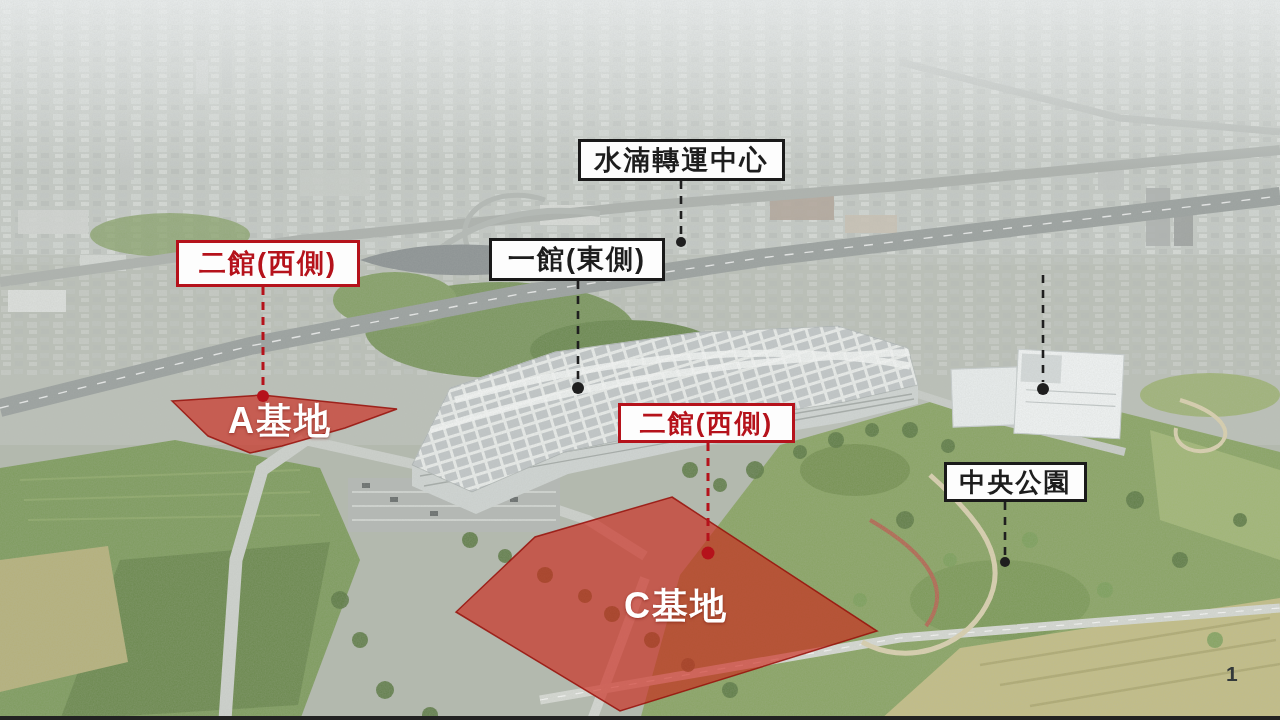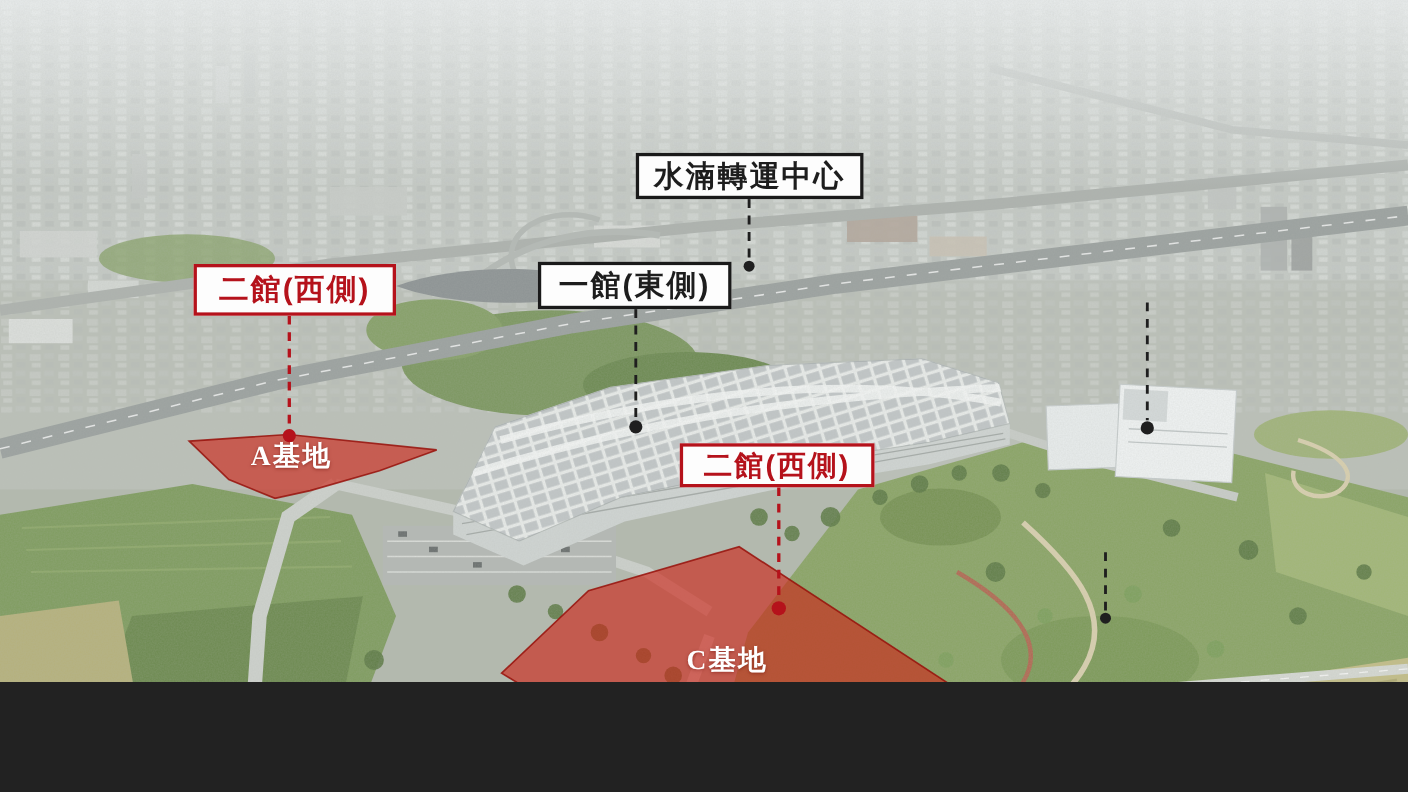--- a/index.html
+++ b/index.html
@@ -1,17 +1,17 @@
 <!DOCTYPE html>
 <html><head>
 <meta charset="utf-8">
 <style>
   html,body{margin:0;padding:0;background:#222;}
   .stage{
-    position:relative;width:1280px;height:620px;overflow:hidden;
+    position:relative;width:1280px;height:716px;overflow:hidden;
     font-family:"Liberation Sans","DejaVu Sans",sans-serif;
     background:#d946ef;
   }
   .stage svg{position:absolute;left:0;top:0;}
   
   .ann-label{
     position:absolute;box-sizing:border-box;z-index:30;
     background:#fdfdfd;border:3px solid #1a1a1a;color:#1d1d1d;
     display:flex;align-items:center;justify-content:center;
     font-size:27px;font-weight:600;letter-spacing:2px;line-height:1;
@@ -20,23 +20,22 @@
   .ann-label.red{border-color:#b5121b;color:#b5121b;}
   #label-shuinan       {left:578px;top:139px;width:207px;height:42px;}
   #label-hall2-upper   {left:176px;top:240px;width:184px;height:47px;}
   #label-hall1-east    {left:489px;top:238px;width:176px;height:43px;}
   #label-green-museum  {left:972px;top:238px;width:141px;height:37px;font-size:26px;}
   #label-hall2-lower   {left:618px;top:403px;width:177px;height:40px;font-size:26px;}
   #label-central-park  {left:944px;top:462px;width:143px;height:40px;font-size:26px;}
   
   .site-label{
     position:absolute;z-index:25;color:#fff;font-weight:700;
-    font-size:25px;letter-spacing:2px;line-height:1;
+    font-size:36px;letter-spacing:2px;line-height:1;
     text-shadow:0 1px 3px rgba(110,15,8,.55);
-    font-family:Liberation Serif, serif;
   }
   #site-a-label{left:228px;top:403px;}
   #site-c-label{left:624px;top:588px;}
   .page-number{
     position:absolute;z-index:35;left:1226px;top:662px;
     color:#33393a;font-size:21px;font-weight:600;
   }
 </style>
 </head>
 <body>
@@ -245,19 +244,20 @@
 
   <div class="ann-label" id="label-shuinan">水湳轉運中心</div>
 
   <div class="ann-label red" id="label-hall2-upper">二館(西側)</div>
 
   <div class="ann-label" id="label-hall1-east">一館(東側)</div>
 
 
   <div class="ann-label red" id="label-hall2-lower">二館(西側)</div>
 
+  <div class="ann-label" id="label-central-park">中央公園</div>
 
   <div class="site-label" id="site-a-label">A基地</div>
 
   <div class="site-label" id="site-c-label">C基地</div>
 
   <div class="page-number">1</div>
 </div>
 
 </body></html>

